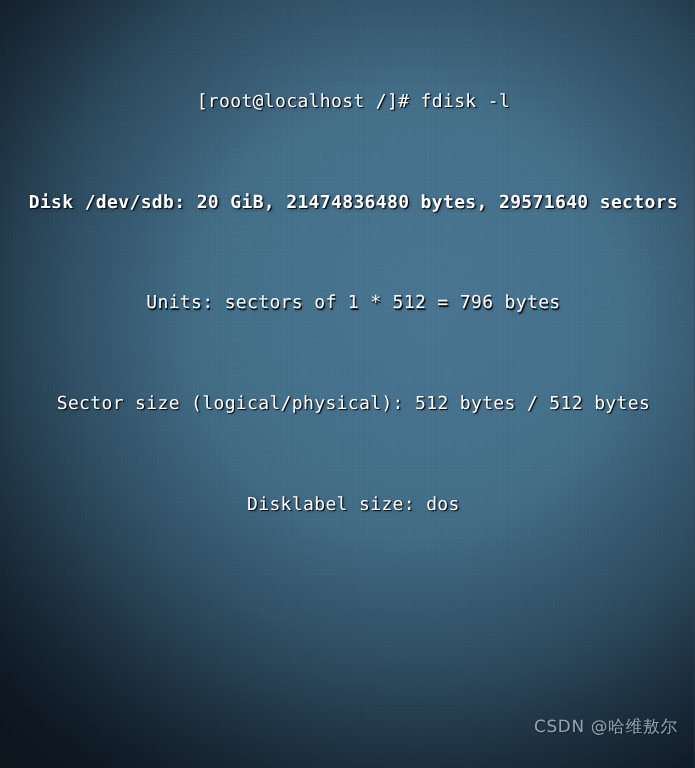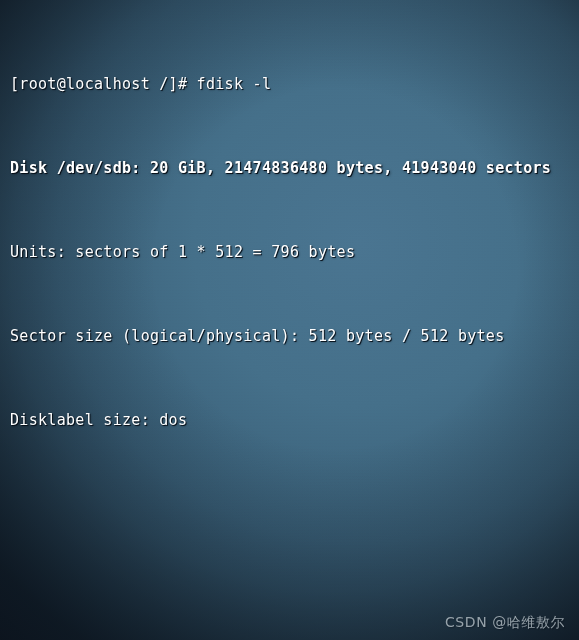--- a/index.html
+++ b/index.html
@@ -45,49 +45,50 @@
   #lines {
     position: relative;
     z-index: 2;
     padding: 14px 0 0 10px;
     white-space: pre;
   }
   .line {
     height: 28px;
     letter-spacing: 0.02em;
     text-shadow: 1px 1px 0 rgba(6,14,22,0.85), 1px 1px 2px rgba(4,10,18,0.55);
+    text-align: center;
   }
   .line.bold {
     font-weight: bold;
     text-shadow: 1px 1px 0 rgba(5,12,20,0.9), 1px 1px 3px rgba(3,9,16,0.6);
   }
   #watermark {
     position: absolute;
     right: 14px;
-    bottom: 8px;
+    bottom: 24px;
     z-index: 3;
     font-family: "DejaVu Sans", "Liberation Sans", sans-serif;
     font-size: 14px;
     line-height: 20px;
     color: #b9c3c9;
     opacity: 0.78;
     letter-spacing: 0.04em;
     text-shadow: 1px 1px 1px rgba(8,16,26,0.5);
   }
 </style>
 </head>
 <body>
 
 <div id="terminal">
   <div id="noise"></div>
   <div id="vignette"></div>
 
   <div id="lines">
     <div class="line">[root@localhost /]# fdisk -l</div>
-    <div class="line bold">Disk /dev/sdb: 20 GiB, 21474836480 bytes, 41943040 sectors</div>
+    <div class="line bold">Disk /dev/sdb: 20 GiB, 21474836480 bytes, 29571640 sectors</div>
     <div class="line">Units: sectors of 1 * 512 = 796 bytes</div>
     <div class="line">Sector size (logical/physical): 512 bytes / 512 bytes</div>
     <div class="line">Disklabel size: dos</div>
     
     
     
     
     
     
     

